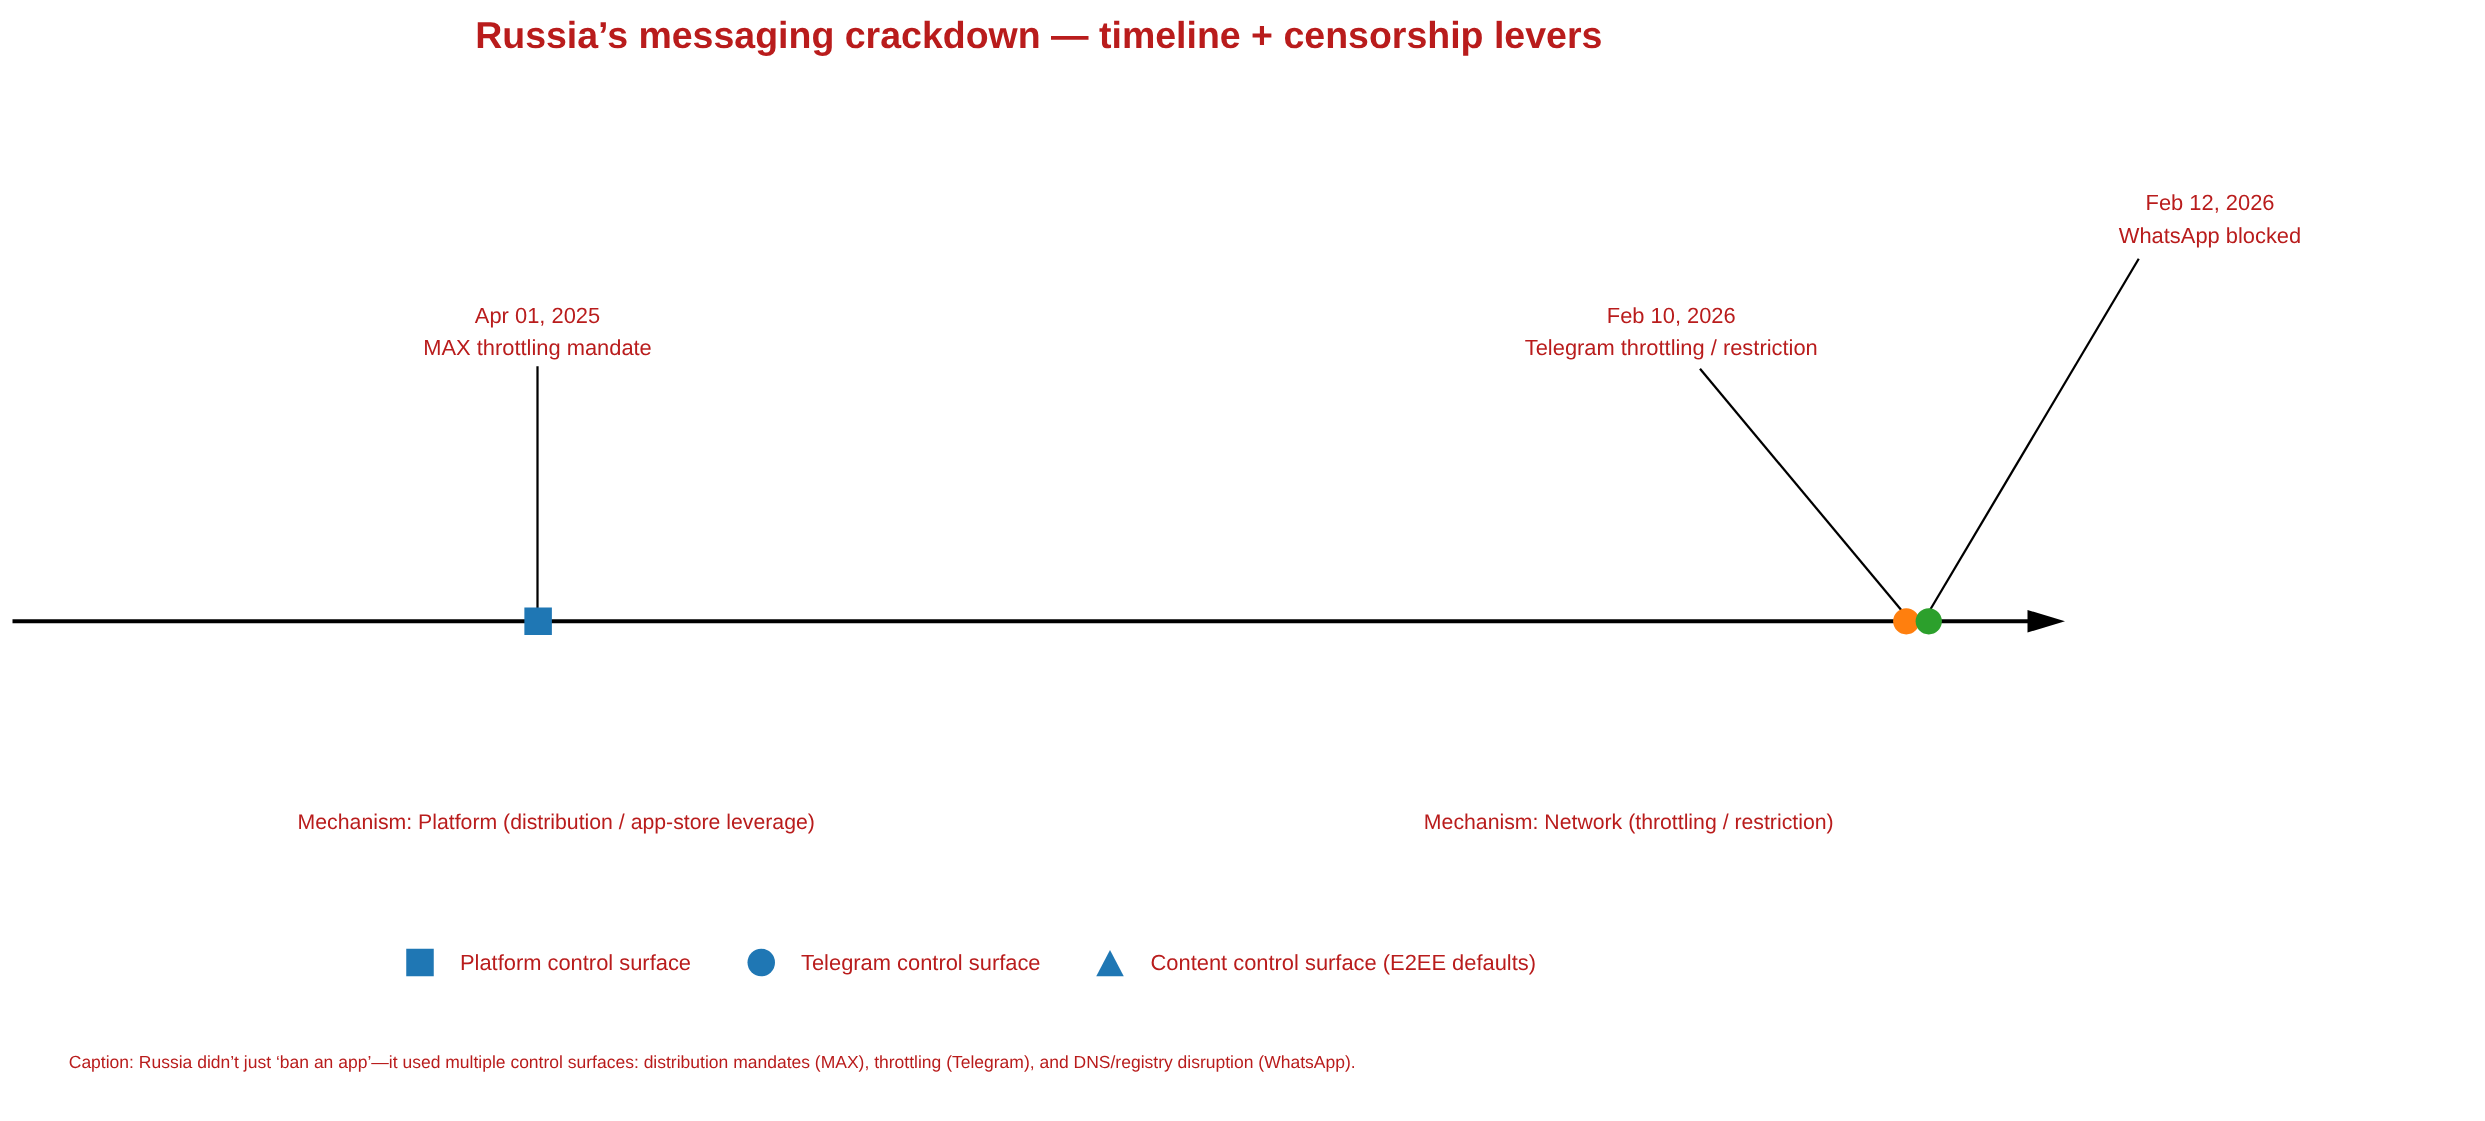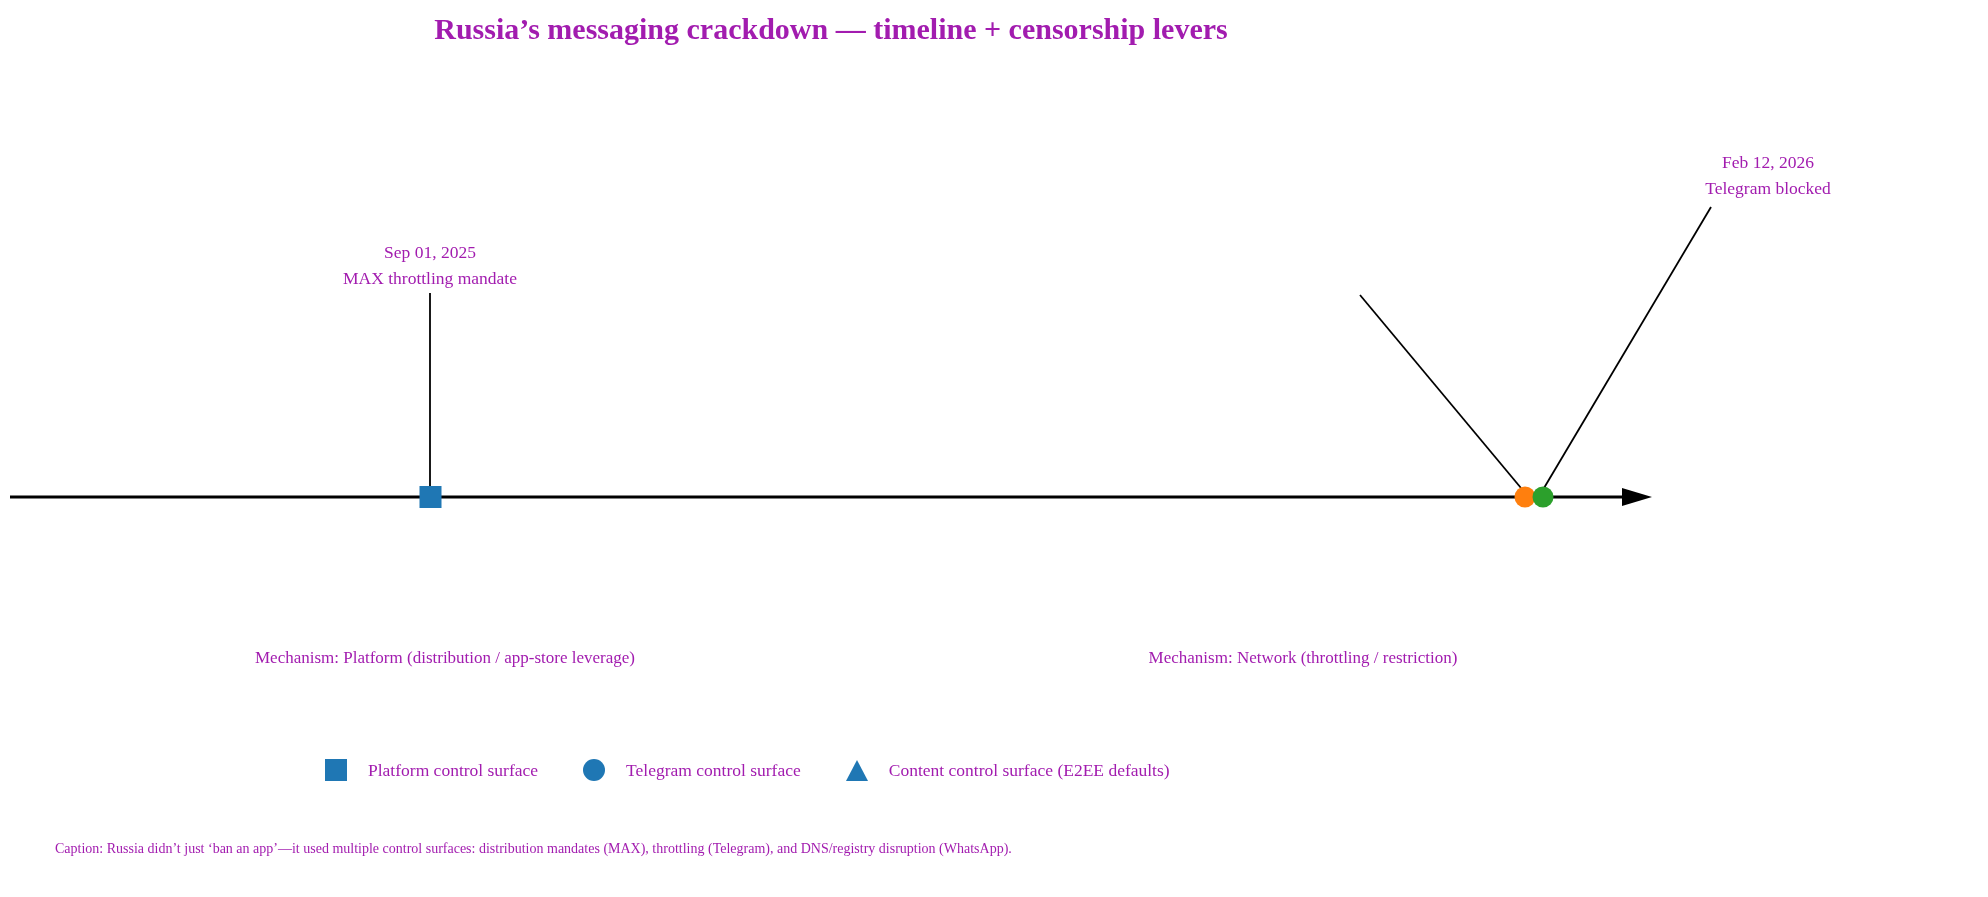--- a/index.html
+++ b/index.html
@@ -1,22 +1,22 @@
 <!DOCTYPE html>
 <html><head>
 <meta charset="utf-8">
 <style>
   html, body { margin: 0; padding: 0; background: #ffffff; }
   #canvas {
     position: relative;
     width: 1988px;
     height: 897px;
     background: #ffffff;
-    font-family: Liberation Serif, serif;
-    color: #a21caf;
+    font-family: Liberation Sans, sans-serif;
+    color: #b91c1c;
     overflow: hidden;
   }
   .abs { position: absolute; white-space: nowrap; }
   .centered { transform: translateX(-50%); text-align: center; }
   #chart-title {
     top: 12px; left: 831px;
     font-size: 30px; font-weight: bold;
   }
   .event-label { font-size: 17.5px; line-height: 26px; }
   #event-label-max      { left: 430px;  top: 239px; }
@@ -58,26 +58,30 @@
 
     <line x1="10" y1="497" x2="1630" y2="497" stroke="#000000" stroke-width="3.2"></line>
     <polygon points="1652,497 1622,488 1622,506" fill="#000000"></polygon>
 
     <rect x="419.5" y="486" width="22" height="22" fill="#1f77b4"></rect>
     <circle cx="1525" cy="497" r="10.5" fill="#ff7f0e"></circle>
     <circle cx="1543" cy="497" r="10.5" fill="#2ca02c"></circle>
   </svg>
 
   <div id="event-label-max" class="abs centered event-label">
-    <div>Sep 01, 2025</div>
+    <div>Apr 01, 2025</div>
     <div>MAX throttling mandate</div>
+  </div>
+  <div id="event-label-telegram" class="abs centered event-label">
+    <div>Feb 10, 2026</div>
+    <div>Telegram throttling / restriction</div>
   </div>
   <div id="event-label-whatsapp" class="abs centered event-label">
     <div>Feb 12, 2026</div>
-    <div>Telegram blocked</div>
+    <div>WhatsApp blocked</div>
   </div>
 
   <div id="mechanism-max" class="abs centered mechanism-label">Mechanism: Platform (distribution / app-store leverage)</div>
   <div id="mechanism-telegram" class="abs centered mechanism-label">Mechanism: Network (throttling / restriction)</div>
 
   <div id="legend">
     <div class="legend-item">
       <span class="legend-marker-square" style="background-color: rgb(31, 119, 180);"></span>
       <span class="legend-label">Platform control surface</span>
     </div>

